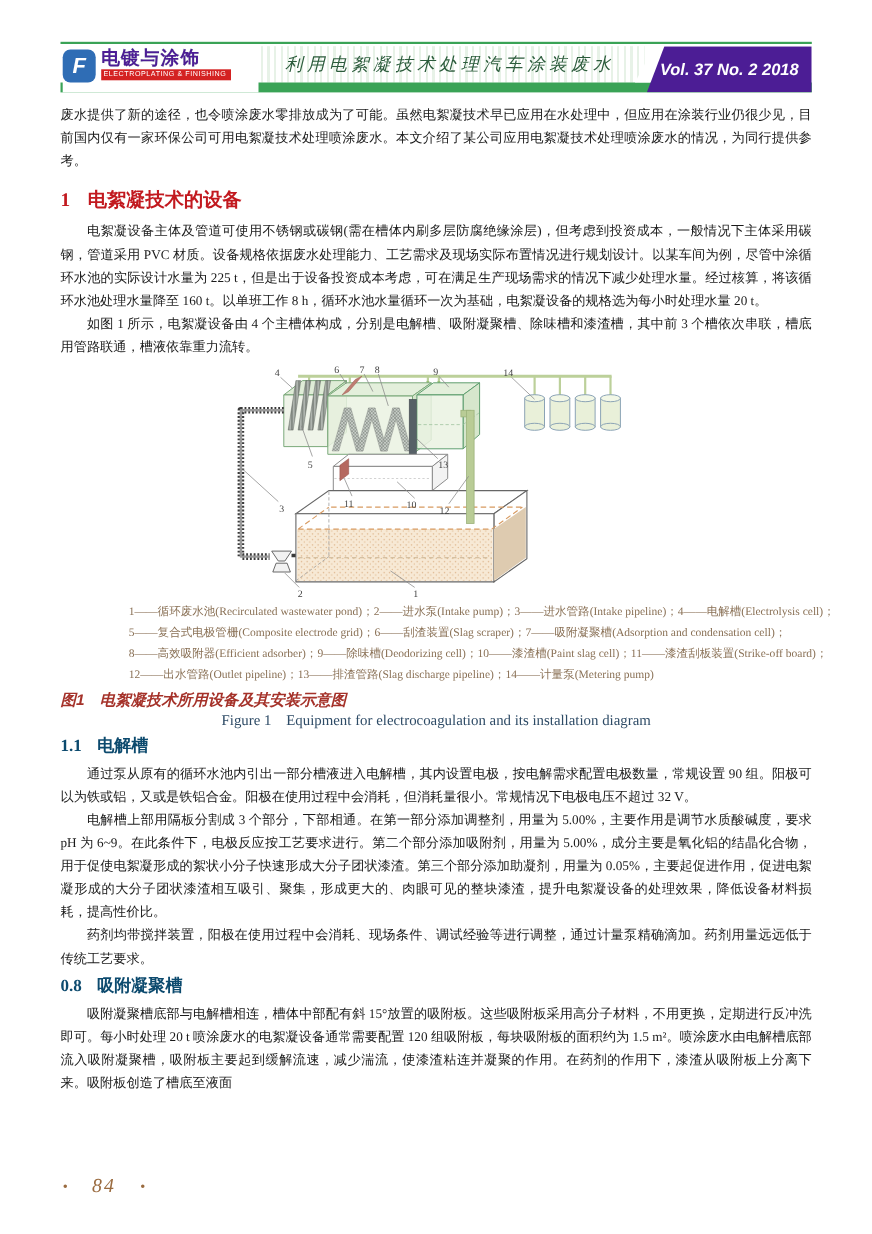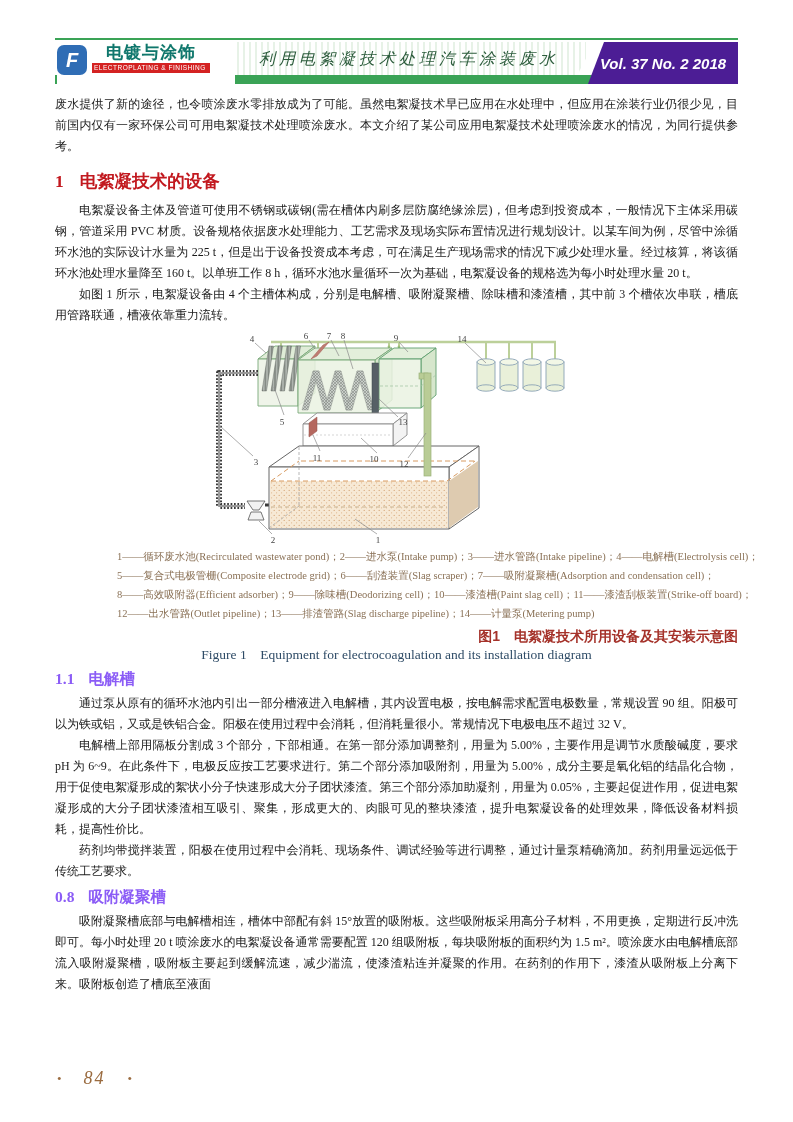--- a/index.html
+++ b/index.html
@@ -10,48 +10,48 @@
   
   .hdr{position:relative;margin:38px 55px 0;height:44px;background:#fff;border-top:2px solid #3aa356;}
   .hdr-stripes{position:absolute;left:178px;right:152px;top:2px;bottom:9px;
                background:repeating-linear-gradient(90deg,#ffffff 0 4px,#e7f2e7 4px 6px);}
   .hdr-band{position:absolute;left:0;right:0;bottom:0;height:9px;background:#3aa356;}
   .hdr-logo{position:absolute;left:2px;top:3px;width:178px;height:41px;background:#fff;display:flex;align-items:flex-start;}
   .logo-mark{width:30px;height:30px;background:#2f6db5;border-radius:7px;margin:2px 5px 0 0;
              display:flex;align-items:center;justify-content:center;color:#fff;font-weight:bold;
              font-style:italic;font-size:20px;font-family:"Liberation Sans",sans-serif;}
   .logo-txt{display:flex;flex-direction:column;}
-  .logo-zh{color:#0f766e;font-weight:bold;font-size:17px;letter-spacing:1px;line-height:20px;
-           font-family:"Liberation Sans",sans-serif;text-shadow:0 0 1px #d7efd7;text-align:center;}
+  .logo-zh{color:#4c1d95;font-weight:bold;font-size:17px;letter-spacing:1px;line-height:20px;
+           font-family:"Liberation Sans",sans-serif;text-shadow:0 0 1px #d7efd7;}
   .logo-en{background:#d42222;color:#fff;font-family:"Liberation Sans",sans-serif;font-size:6.5px;
            letter-spacing:.5px;padding:1px 4px 1px 2px;line-height:8px;white-space:nowrap;}
   .hdr-title{position:absolute;left:185px;right:160px;top:9px;text-align:center;color:#2c5c3c;
              font-size:16px;letter-spacing:4px;font-style:italic;white-space:nowrap;}
   .hdr-vol{position:absolute;right:0;top:2px;bottom:0;width:150px;background:#4c1d95;
            clip-path:polygon(16px 0,100% 0,100% 100%,0 100%);display:flex;align-items:center;
            justify-content:center;color:#fff;font-style:italic;font-weight:bold;font-size:15px;
            font-family:"Liberation Sans",sans-serif;}
   .hdr-notch{position:absolute;right:138px;top:2px;bottom:9px;width:14px;background:#fff;transform:skewX(-28deg);}
 
   
   .para{font-size:12px;line-height:21px;text-align:justify;margin:0;}
   .indent{text-indent:2em;}
   .intro{margin-top:10px;}
   .h1{margin:13px 0 8px;color:#c2191f;font-family:"Liberation Sans",sans-serif;
       font-weight:bold;font-size:17.5px;line-height:22px;}
   .h1 .num{font-family:"Liberation Serif",serif;margin-right:16px;}
-  .h2{margin:5px 0 4px;color:#8b5cf6;font-family:"Liberation Sans",sans-serif;
+  .h2{margin:5px 0 4px;color:#0c4a6e;font-family:"Liberation Sans",sans-serif;
       font-weight:bold;font-size:15.5px;line-height:20px;}
   .h2 .num{font-family:"Liberation Serif",serif;margin-right:14px;}
 
   
   .fig-svg{display:block;margin:3px 0 0 148px;}
   .legend{margin:2px 0 0 62px;font-size:10.5px;line-height:19px;color:#8a7156;white-space:nowrap;}
-  .cap-zh{text-align:right;color:#a5322a;font-family:"Liberation Sans",sans-serif;
-          font-weight:bold;font-size:14px;margin-top:4px;line-height:19px;}
+  .cap-zh{text-align:left;color:#a5322a;font-family:"Liberation Sans",sans-serif;
+          font-weight:bold;font-size:14px;margin-top:4px;line-height:19px;font-style:italic;}
   .cap-en{text-align:center;color:#2e4b66;font-weight:normal;font-size:13.5px;line-height:18px;}
 
   
   .pageno{position:absolute;left:57px;top:1068px;display:flex;align-items:center;gap:22px;color:#9a6b3f;}
   .pageno .dot{font-size:13px;}
   .pageno .num{font-style:italic;font-size:18px;letter-spacing:2px;}
 </style>
 </head>
 <body>
 

